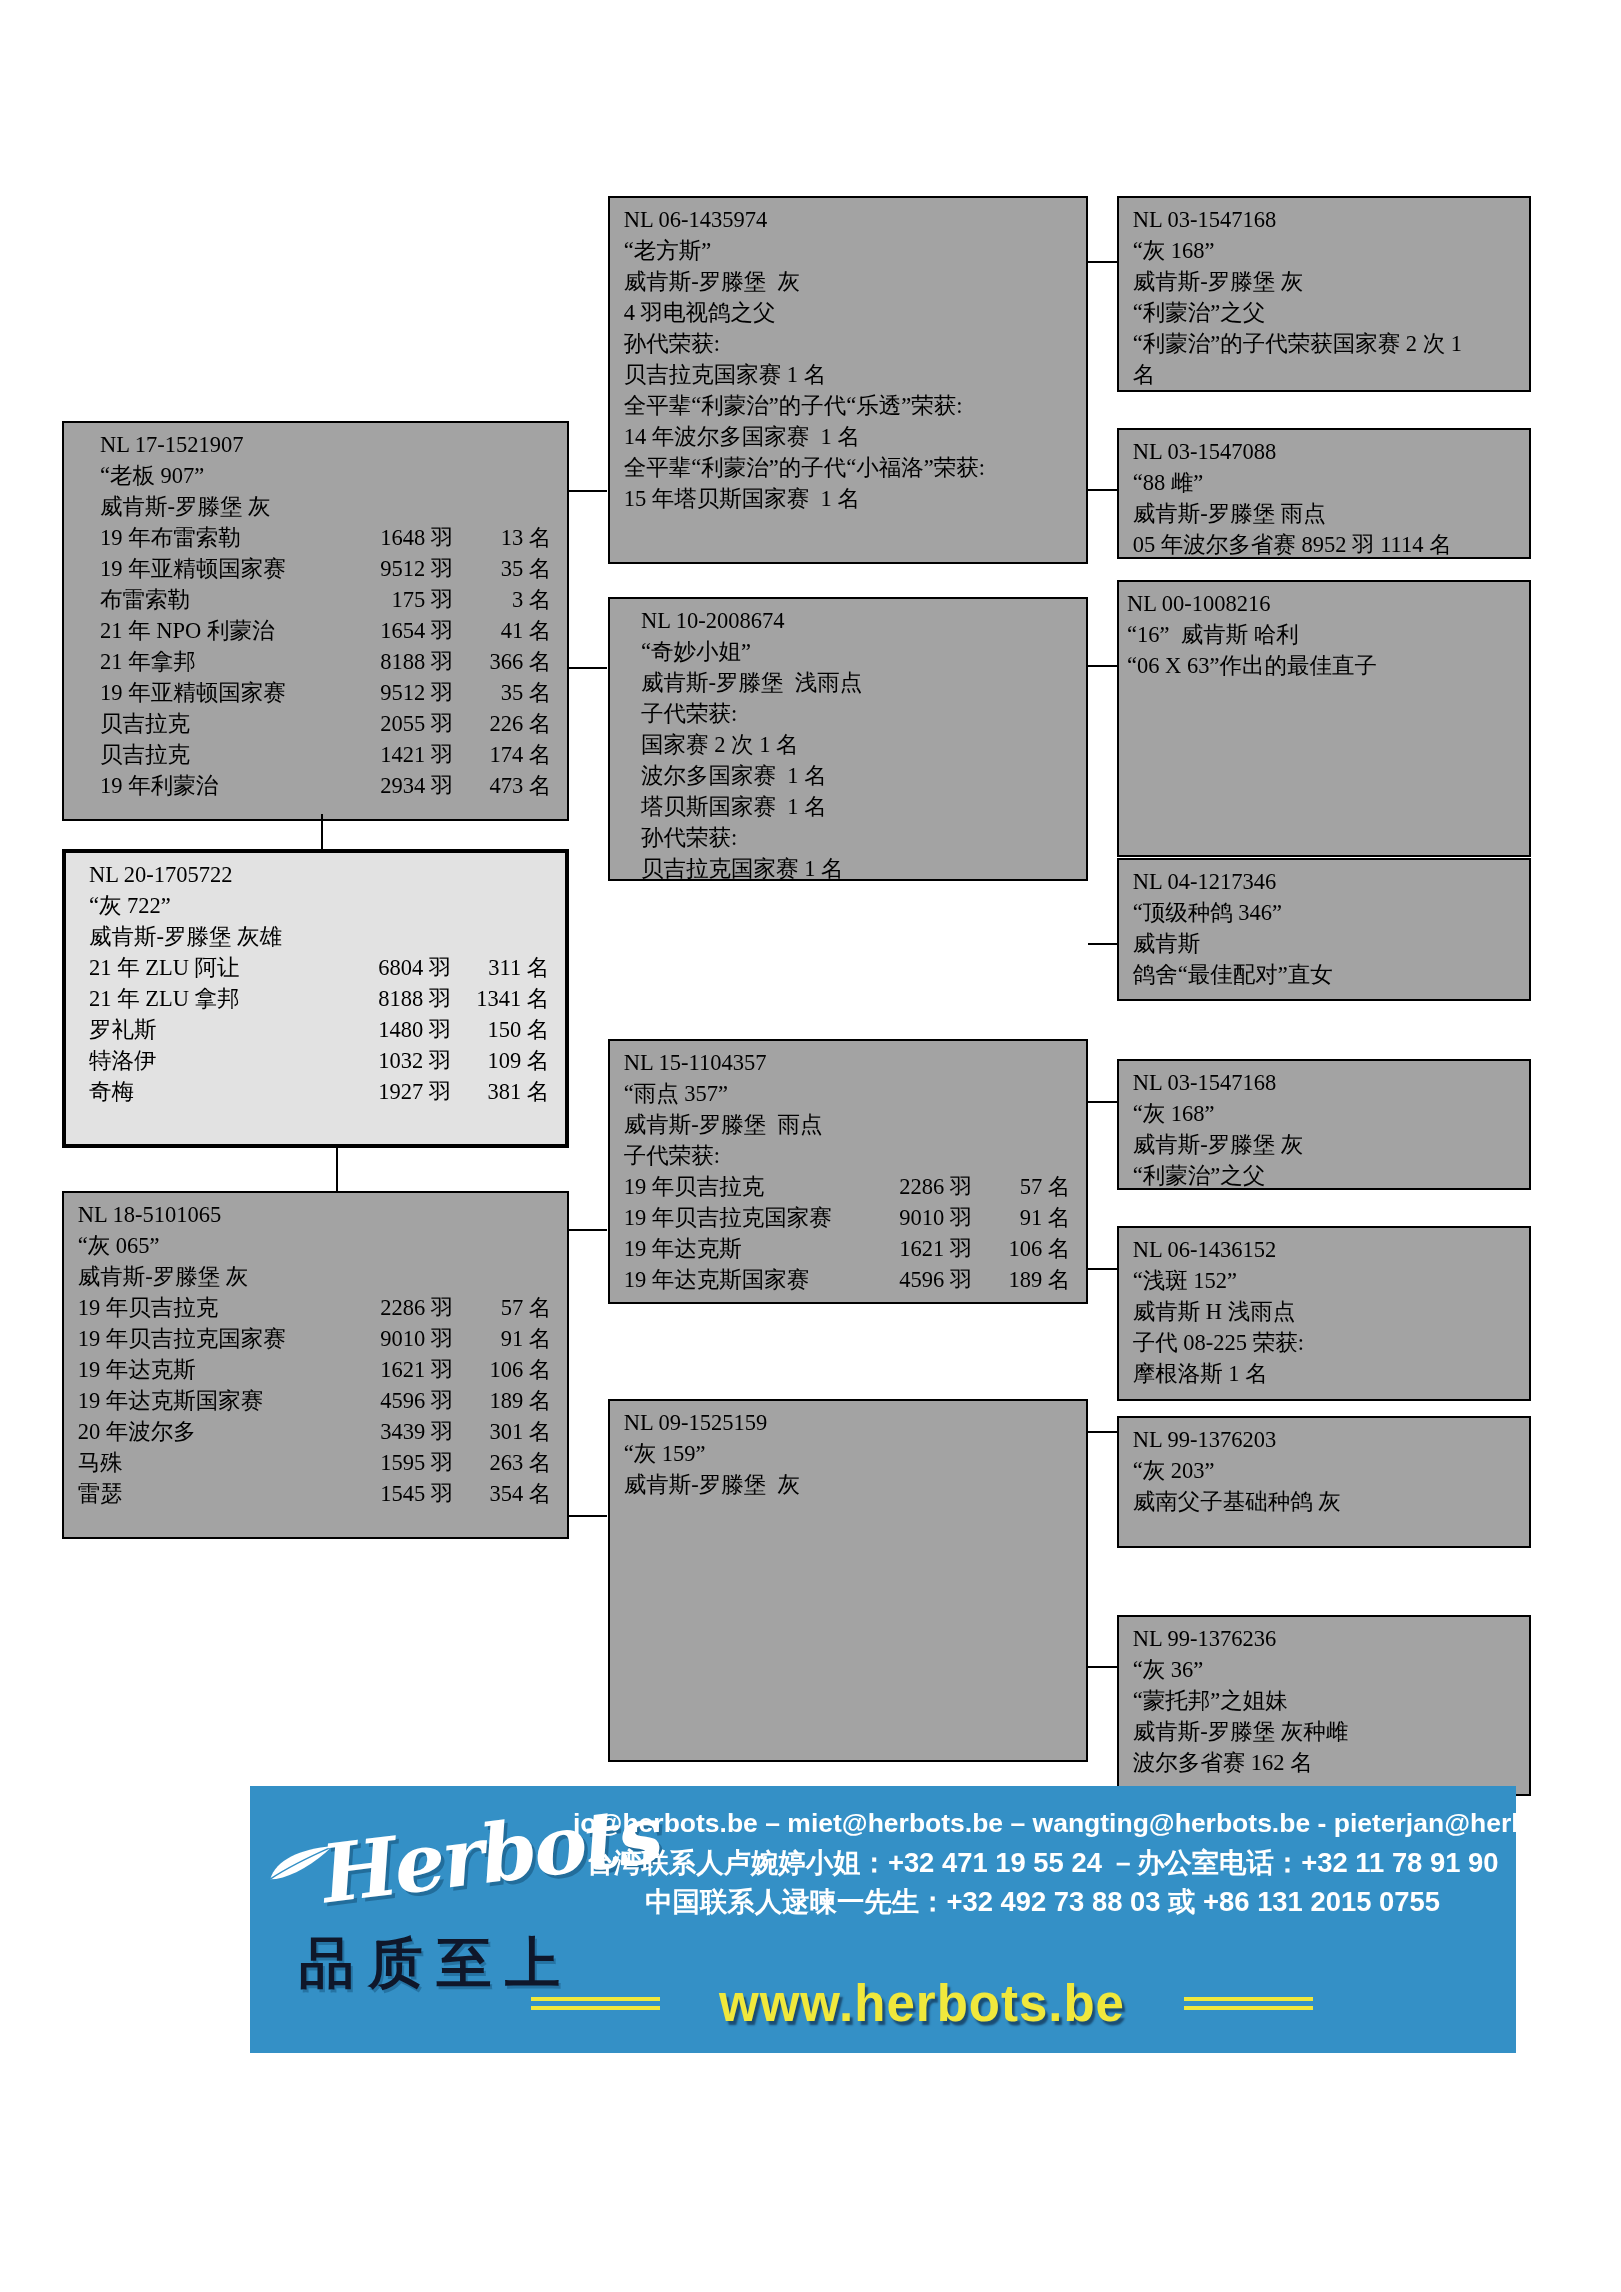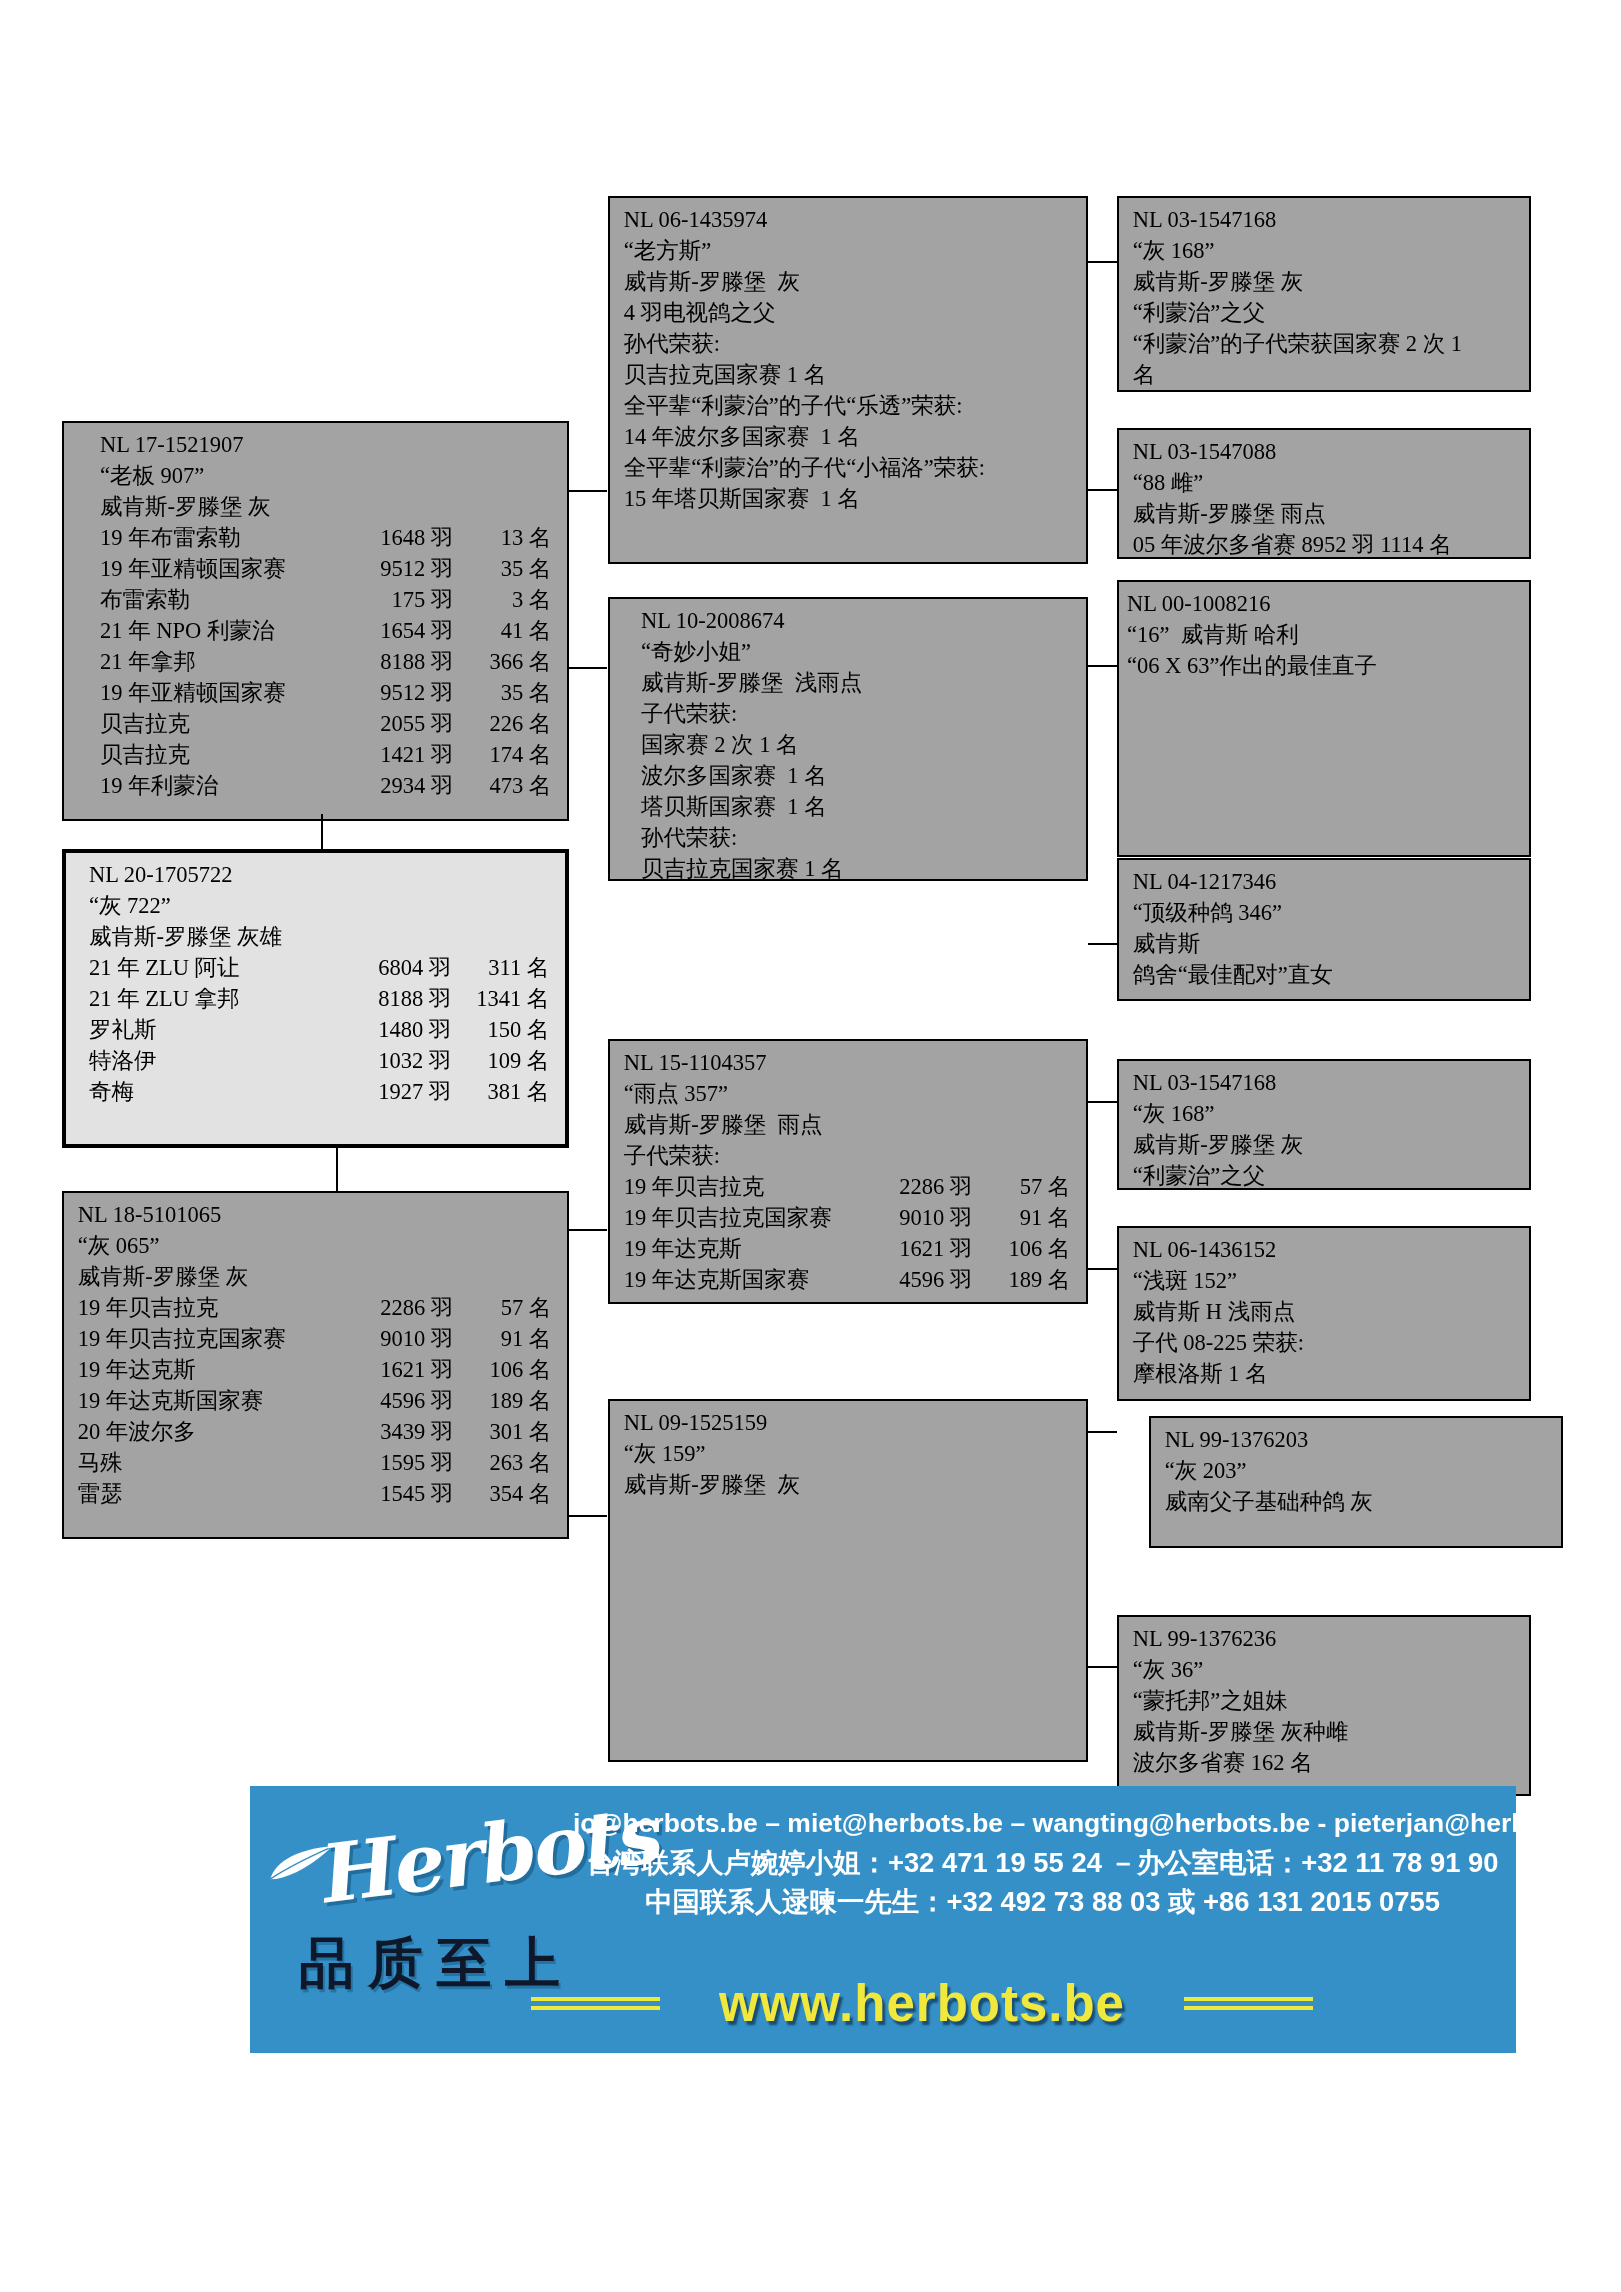--- a/index.html
+++ b/index.html
@@ -195,21 +195,21 @@
     <div class="line">威肯斯-罗滕堡 灰</div>
     <div class="line">“利蒙治”之父</div>
   </div>
 <div class="box" style="left:1117px; top:1226px; width:414px; height:175px;">
     <div class="line">NL 06-1436152</div>
     <div class="line">“浅斑 152”</div>
     <div class="line">威肯斯 H 浅雨点</div>
     <div class="line">子代 08-225 荣获:</div>
     <div class="line">摩根洛斯 1 名</div>
   </div>
-<div class="box" style="left:1117px; top:1416px; width:414px; height:132px;margin-left:32px;">
+<div class="box" style="left:1117px; top:1416px; width:414px; height:132px;">
     <div class="line">NL 99-1376203</div>
     <div class="line">“灰 203”</div>
     <div class="line">威南父子基础种鸽 灰</div>
   </div>
 <div class="box" style="left:1117px; top:1573px; width:414px; height:181px;margin-top:42px;">
     <div class="line">NL 99-1376236</div>
     <div class="line">“灰 36”</div>
     <div class="line">“蒙托邦”之姐妹</div>
     <div class="line">威肯斯-罗滕堡 灰种雌</div>
     <div class="line">波尔多省赛 162 名</div>

